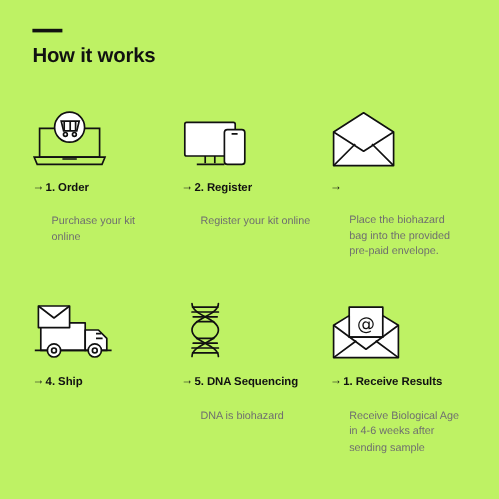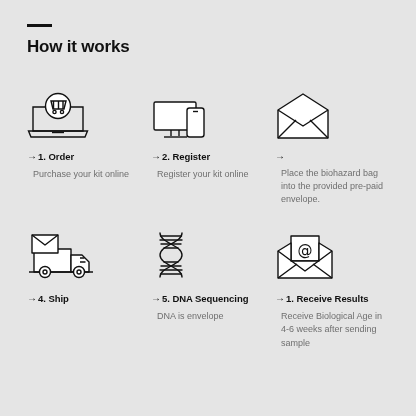--- a/index.html
+++ b/index.html
@@ -13,21 +13,21 @@
     font-family: "Liberation Sans", sans-serif;
     color: #111111;
     overflow: hidden;
   }
   .page {
     position: relative;
     width: 416px;
     height: 416px;
     box-sizing: border-box;
     padding: 0;
-    background: #e5e5e5;
+    background: #bef264;
   }
   .header {
     padding: 24px 0 0 27px;
   }
   .rule {
     width: 25px;
     height: 3px;
     background: #111111;
     margin-bottom: 11px;
   }
@@ -77,21 +77,21 @@
     flex: 0 0 auto;
     font-size: 10px;
     line-height: 1;
     color: #111111;
     font-weight: 400;
   }
   .step-desc {
     font-size: 9px;
     color: #6f6f6f;
     line-height: 1.48;
-    margin: 6px;
+    margin: 16px;
     max-width: 108px;
     font-weight: 400;
   }
   .row2 .icon-wrap {
     height: 58px;
   }
 </style>
 </head>
 <body>
 
@@ -181,21 +181,21 @@
         <svg width="40" height="52" viewBox="0 0 40 52" fill="none" stroke="#111111" stroke-width="1.4" stroke-linecap="round">
           <path d="M9 2 C9 12 31 14 31 24 C31 34 9 36 9 46"></path>
           <path d="M31 2 C31 12 9 14 9 24 C9 34 31 36 31 46"></path>
           <path d="M9.5 5 H30.5 M9 9 H31 M10 13 H30 M13 17 H27 M13 31 H27 M10 35 H30 M9 39 H31 M9.5 43 H30.5"></path>
         </svg>
       </div>
       <div class="step-title">
         <span class="arrow-icon">→</span>
         <span>5. DNA Sequencing</span>
       </div>
-      <p class="step-desc">DNA is envelope</p>
+      <p class="step-desc">DNA is biohazard</p>
     </div>
 
     <div class="step row2">
       <div class="icon-wrap">
         <svg width="60" height="50" viewBox="0 0 60 50" fill="none" stroke="#111111" stroke-width="1.4" stroke-linejoin="round">
           <rect x="16" y="3" width="28" height="25" fill="#ffffff"></rect>
           <text x="30" y="22" font-family="DejaVu Sans, sans-serif" font-size="15" fill="#111111" stroke="none" text-anchor="middle">@</text>
           <path d="M3 18 L16 10 V28 H44 V10 L57 18 V45 H3 Z" fill="#ffffff"></path>
           <path d="M3 18 L30 38 L57 18"></path>
           <path d="M3 45 L22 31 M57 45 L38 31"></path>

